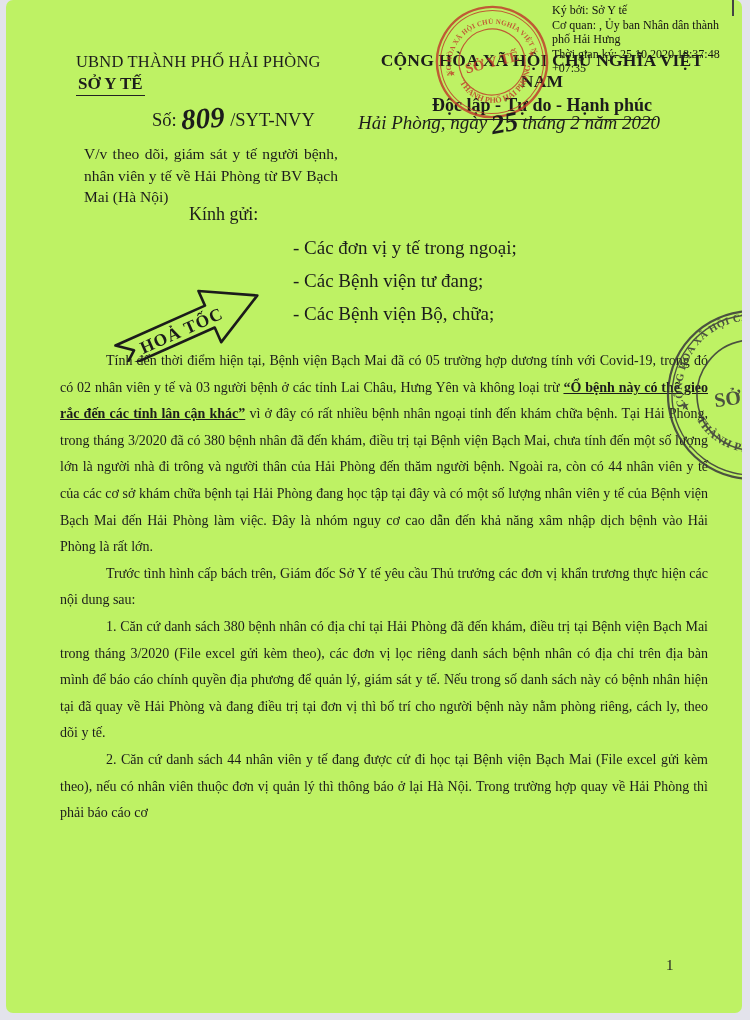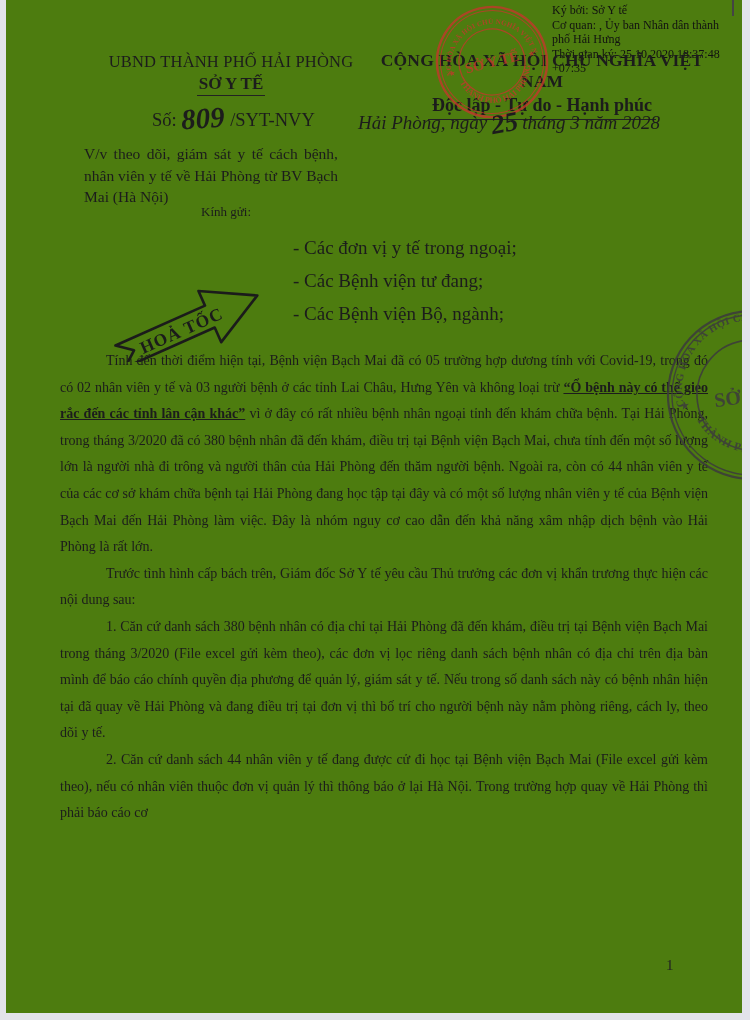--- a/index.html
+++ b/index.html
@@ -4,48 +4,48 @@
 <style>
   html,body{margin:0;padding:0;}
   body{
     width:750px;height:1020px;position:relative;overflow:hidden;
     background:#e3e3eb;
     font-family:"Liberation Serif","DejaVu Serif",serif;
     color:#1c1c1c;
   }
   .page{
     position:absolute;left:6px;top:0;width:736px;height:1013px;
-    background:#4d7c0f;overflow:hidden;
+    background:#bef264;overflow:hidden;border-radius:7px;
   }
   
   .sig-panel{
     position:absolute;left:546px;top:3px;width:190px;
     font-size:12px;line-height:14.5px;color:#111;
   }
   .top-tick{position:absolute;left:726px;top:0;width:2px;height:16px;background:#444;}
   
-  .hdr-left{position:absolute;left:70px;top:52px;width:310px;text-align:center;}
+  .hdr-left{position:absolute;left:70px;top:52px;width:310px;text-align:left;}
   .hdr-left .org-parent{font-size:16.5px;letter-spacing:.2px;}
   .hdr-left .org{font-size:17px;font-weight:bold;margin-top:2px;}
   .hdr-left .org span{border-bottom:1.6px solid #222;padding:0 2px 2px;}
   .hdr-right{position:absolute;left:358px;top:50px;width:356px;text-align:center;}
   .hdr-right .nat-title{font-size:17.5px;font-weight:bold;letter-spacing:.2px;}
   .hdr-right .motto{font-size:18px;font-weight:bold;margin-top:3px;display:inline-block;
     border-bottom:1.6px solid #222;padding:0 4px 3px;}
   
   .num-line{position:absolute;left:146px;top:108px;white-space:nowrap;font-size:18.5px;}
   .num-hand{font-size:29px;font-style:italic;font-weight:bold;display:inline-block;
     transform:rotate(-4deg);margin:0 6px 0 4px;line-height:20px;vertical-align:-2px;}
   .date-line{position:absolute;left:352px;top:112px;font-style:italic;font-size:19px;white-space:nowrap;}
   .day-hand{font-size:27px;font-weight:bold;display:inline-block;transform:rotate(-10deg);
     margin:0 4px;line-height:18px;vertical-align:-3px;}
   .subject{position:absolute;left:78px;top:143px;width:254px;font-size:15.5px;
     line-height:21.5px;text-align:justify;}
   
-  .kinh-gui{position:absolute;left:195px;top:204px;font-size:13px;}
+  .kinh-gui{position:absolute;left:183px;top:204px;font-size:18px;}
   .recipients{position:absolute;left:287px;top:231px;font-size:19px;line-height:33px;}
   
   .body-text{position:absolute;left:54px;top:348px;width:648px;font-size:14px;
     line-height:26.6px;text-align:justify;}
   .body-par{margin:0;text-indent:46px;}
   .seg-n{}
   .seg-u{text-decoration:underline;font-weight:bold;}
   .seg-i{}
   .page-num{position:absolute;left:660px;top:957px;font-size:15px;color:#222;}
   
@@ -96,30 +96,30 @@
       <text x="99" y="66" font-size="8" stroke="none">★</text>
       <text x="62" y="67" font-size="14.5" font-weight="bold" text-anchor="middle" stroke="none">SỞ Y TẾ</text>
     </g>
   </svg>
 
   <div class="num-line">
     <span>Số:</span><span class="num-hand">809</span><span>/SYT-NVY</span>
   </div>
 
   <div class="date-line">
-    <span>Hải Phòng, ngày</span><span class="day-hand">25</span><span>tháng 3 năm 2028</span>
+    <span>Hải Phòng, ngày</span><span class="day-hand">25</span><span>tháng 2 năm 2020</span>
   </div>
 
-  <div class="subject">V/v theo dõi, giám sát y tế cách bệnh, nhân viên y tế về Hải Phòng từ BV Bạch Mai (Hà Nội)</div>
+  <div class="subject">V/v theo dõi, giám sát y tế người bệnh, nhân viên y tế về Hải Phòng từ BV Bạch Mai (Hà Nội)</div>
 
   <div class="kinh-gui">Kính gửi:</div>
   <div class="recipients" id="recipientList">
       <div>- Các đơn vị y tế trong ngoại;</div>
       <div>- Các Bệnh viện tư đang;</div>
-      <div>- Các Bệnh viện Bộ, ngành;</div>
+      <div>- Các Bệnh viện Bộ, chữa;</div>
     </div>
 
   <svg class="urgent" viewBox="0 0 185 118">
     <g transform="translate(10 96) rotate(-24)">
       <polygon points="0,6 98,6 98,-10 150,18 98,46 98,30 0,30 15,18" fill="none" stroke="#1b1b1b" stroke-width="2.6" stroke-linejoin="round"></polygon>
       <text x="22" y="25" font-size="17.5" font-weight="bold" fill="#1b1b1b" font-family="Liberation Serif, DejaVu Serif, serif" letter-spacing="1">HOẢ TỐC</text>
     </g>
   </svg>
 
   <div class="body-text" id="bodyText">

